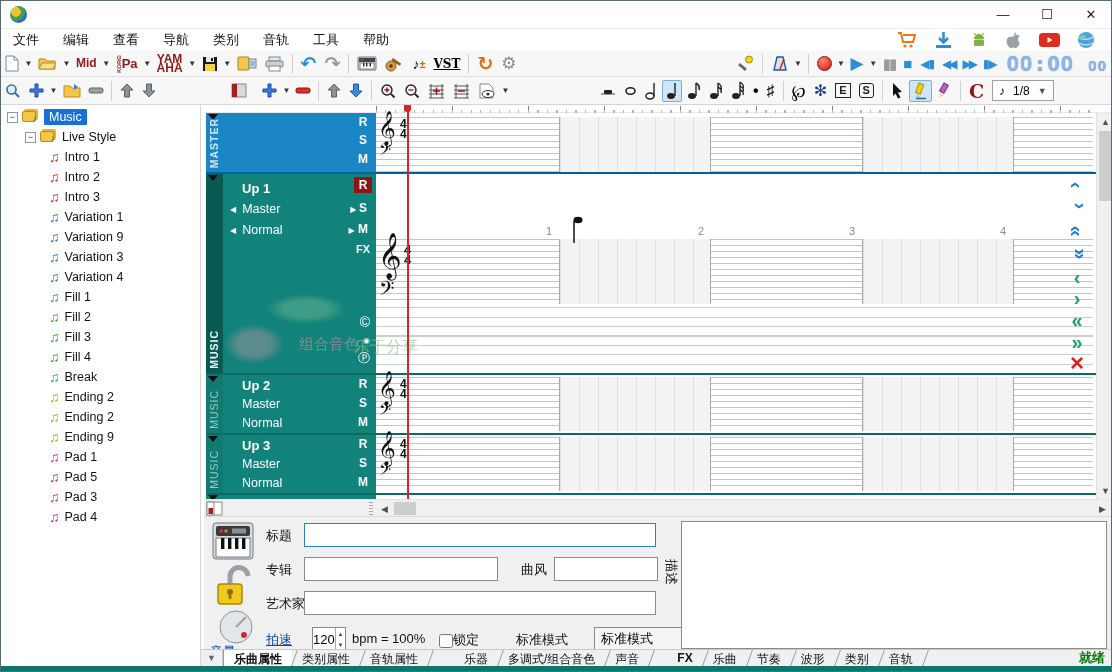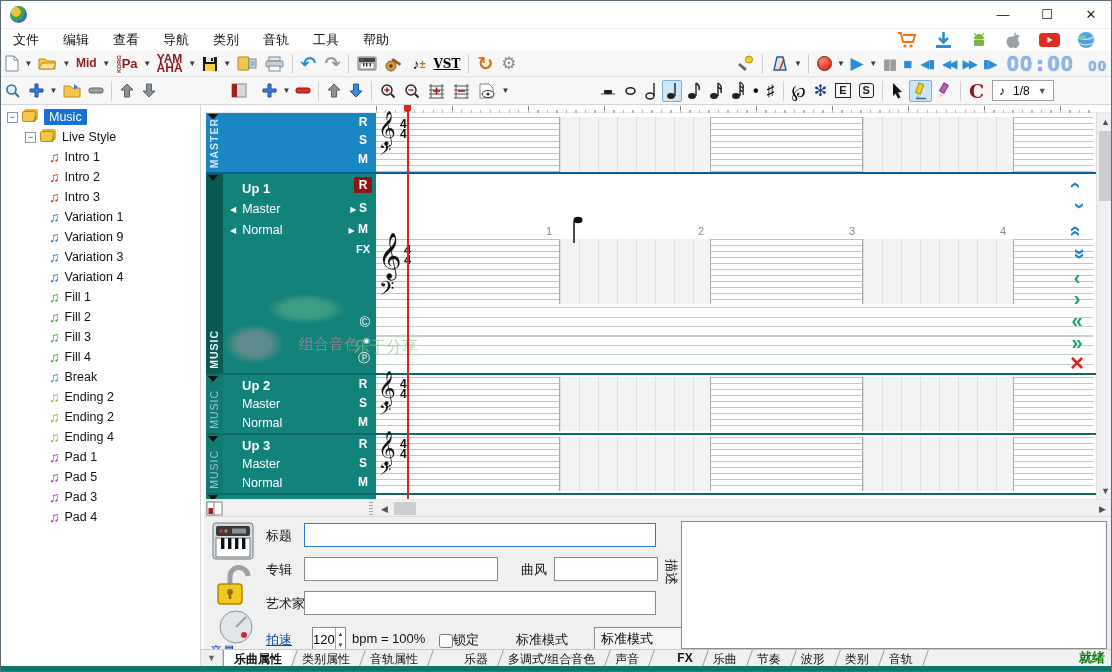--- a/index.html
+++ b/index.html
@@ -528,21 +528,21 @@
     <div class="trow" style="padding-left:48px;">
         <span class="tnote" style="color: rgb(181, 165, 18);">♫</span>
         <span>Ending 2</span>
       </div>
     <div class="trow" style="padding-left:48px;">
         <span class="tnote" style="color: rgb(181, 165, 18);">♫</span>
         <span>Ending 2</span>
       </div>
     <div class="trow" style="padding-left:48px;">
         <span class="tnote" style="color: rgb(181, 165, 18);">♫</span>
-        <span>Ending 4</span>
+        <span>Ending 9</span>
       </div>
     <div class="trow" style="padding-left:48px;">
         <span class="tnote" style="color: rgb(176, 42, 176);">♫</span>
         <span>Pad 1</span>
       </div>
     <div class="trow" style="padding-left:48px;">
         <span class="tnote" style="color: rgb(176, 42, 176);">♫</span>
         <span>Pad 5</span>
       </div>
     <div class="trow" style="padding-left:48px;">

